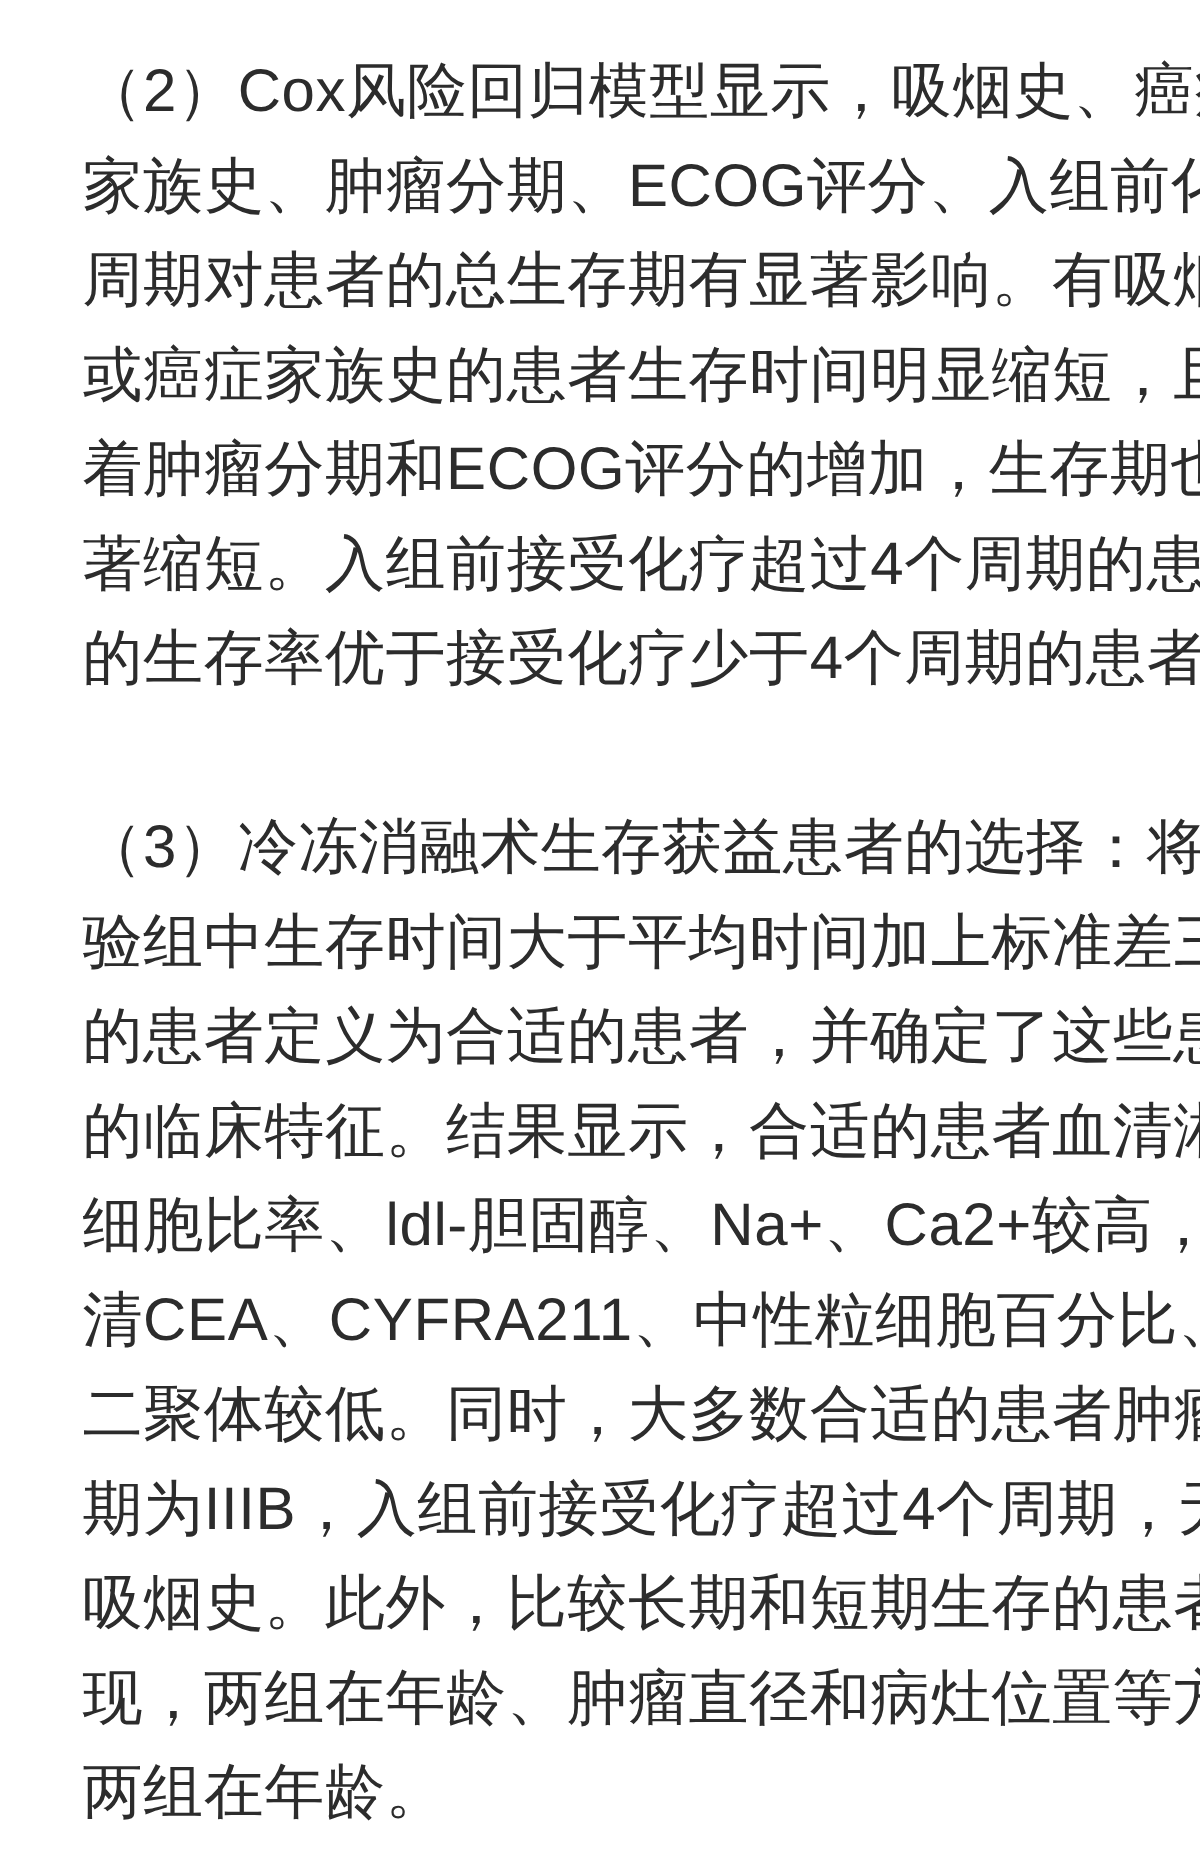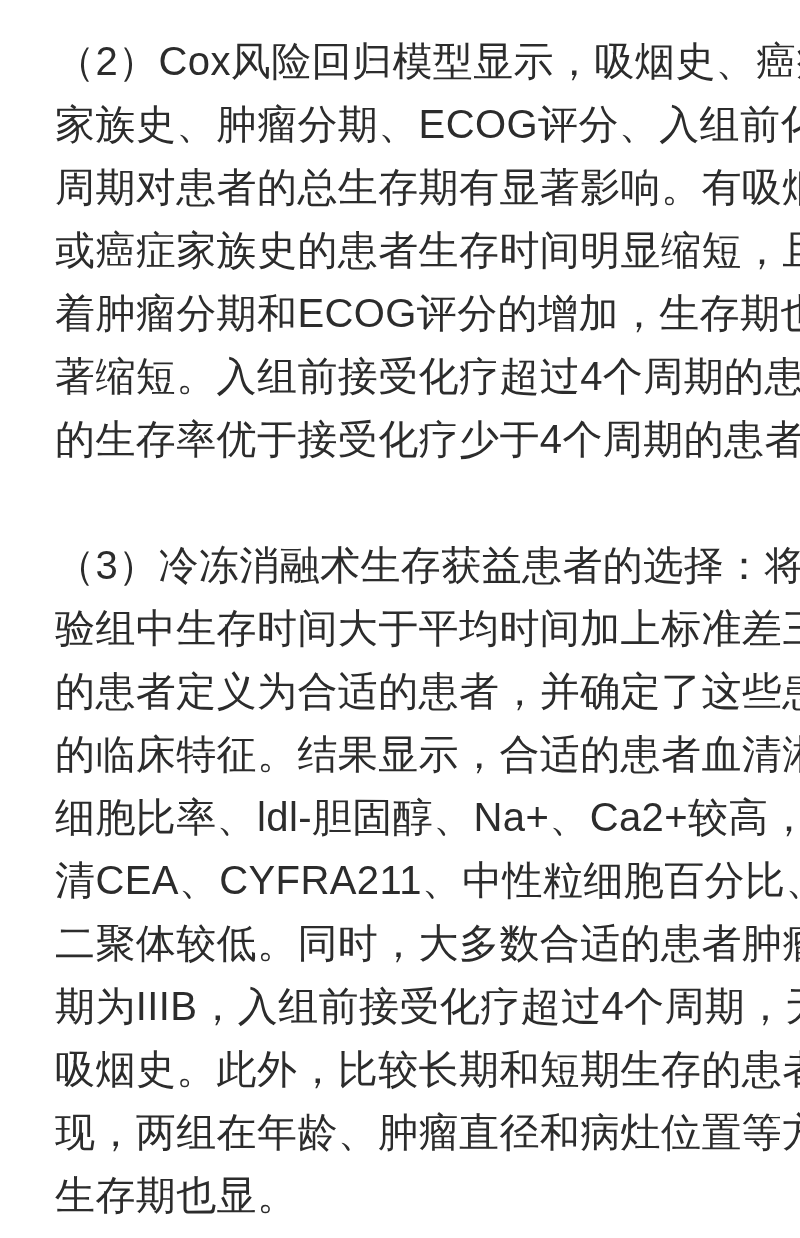--- a/index.html
+++ b/index.html
@@ -51,16 +51,16 @@
     <div class="line">（3）冷冻消融术生存获益患者的选择：将试</div>
     <div class="line">验组中生存时间大于平均时间加上标准差三倍</div>
     <div class="line">的患者定义为合适的患者，并确定了这些患者</div>
     <div class="line">的临床特征。结果显示，合适的患者血清淋巴</div>
     <div class="line">细胞比率、ldl-胆固醇、Na+、Ca2+较高，血</div>
     <div class="line">清CEA、CYFRA211、中性粒细胞百分比、D-</div>
     <div class="line">二聚体较低。同时，大多数合适的患者肿瘤分</div>
     <div class="line">期为IIIB，入组前接受化疗超过4个周期，无</div>
     <div class="line">吸烟史。此外，比较长期和短期生存的患者发</div>
     <div class="line">现，两组在年龄、肿瘤直径和病灶位置等方面</div>
-    <div class="line">生存期也显。</div>
+    <div class="line">两组在年龄。</div>
   </div>
 
 </div>
 
 </body></html>

